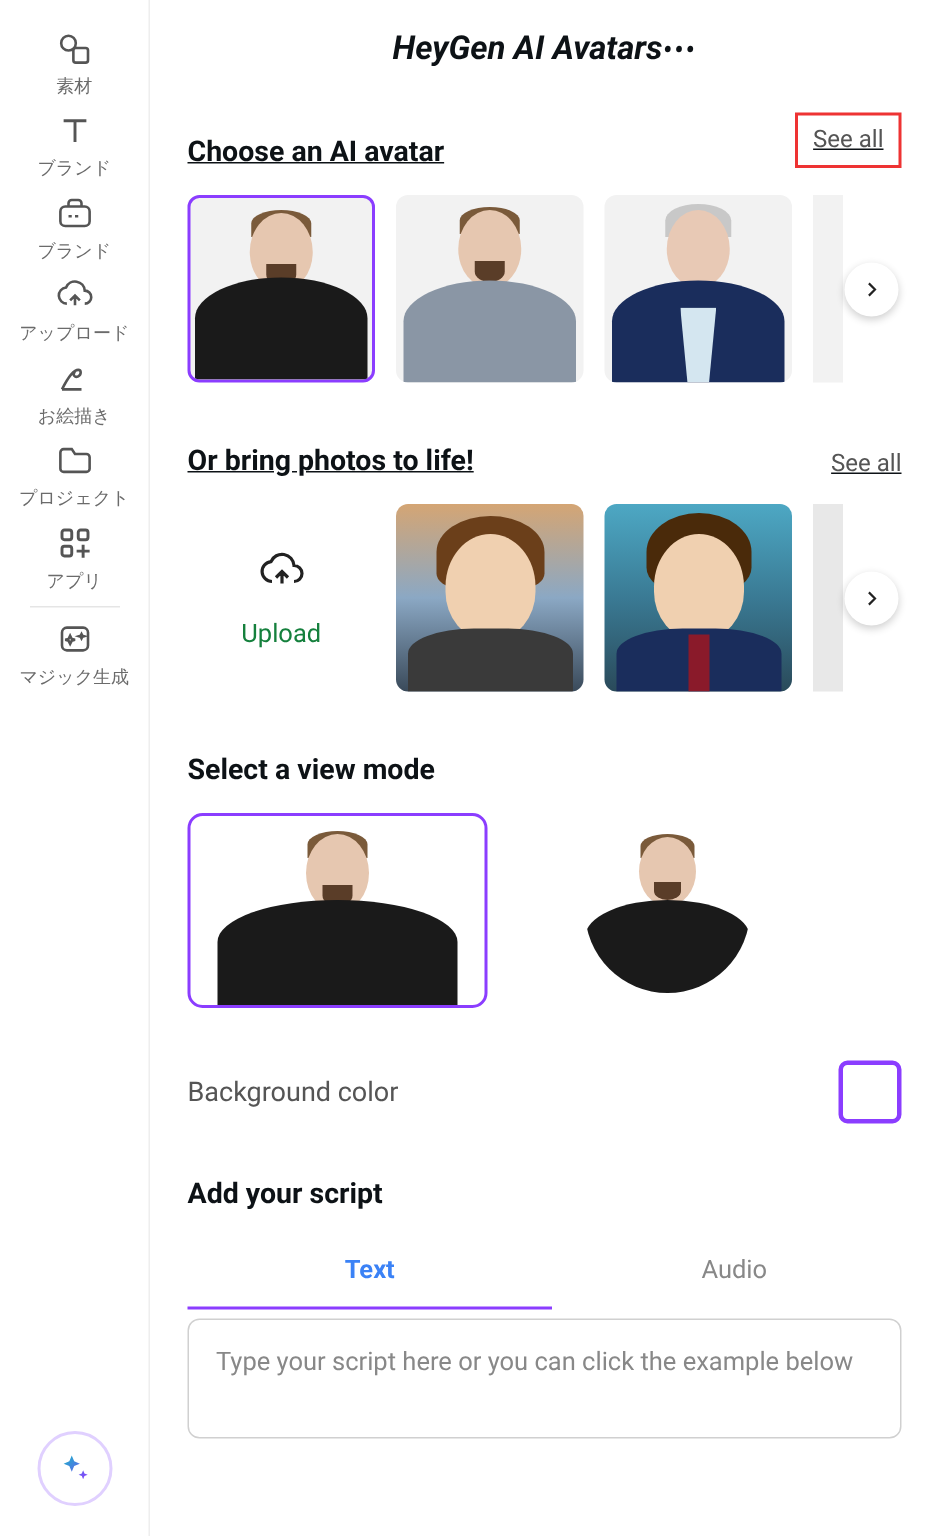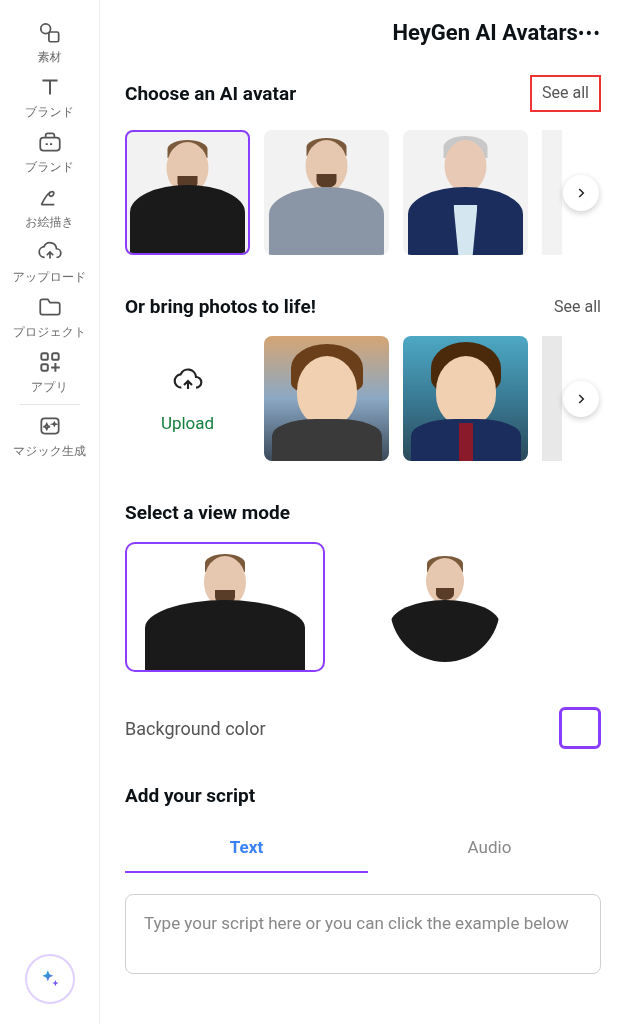--- a/index.html
+++ b/index.html
@@ -80,33 +80,35 @@
       margin-top: auto;
       margin-bottom: 20px;
     }
     .main {
       flex: 1;
       padding: 20px 10px 20px 25px;
       overflow-y: auto;
     }
     .header-row {
       display: flex;
-      justify-content: flex-end;
+      justify-content: center;
       align-items: center;
       padding-right: 10px;
       margin-bottom: 30px;
+      font-style: italic;
     }
     .app-title { font-size: 22px; font-weight: 700; }
     .more-dots { font-size: 20px; letter-spacing: 1px; cursor: pointer; }
     .section-head {
       display: flex;
       justify-content: space-between;
-      align-items: center;
+      align-items: flex-end;
       margin-bottom: 18px;
       padding-right: 10px;
+      text-decoration: underline;
     }
     .section-title { font-size: 19px; font-weight: 700; }
     .see-all {
       font-size: 16px;
       color: #555;
       cursor: pointer;
     }
     .see-all.boxed {
       border: 2px solid #e33;
       padding: 6px 10px 8px 10px;
@@ -287,21 +289,21 @@
     }
     .tab.active {
       color: #3b82f6;
       font-weight: 700;
       border-bottom-color: #8b3dff;
     }
     .script-box {
       border: 1px solid #d0d0d0;
       border-radius: 8px;
       padding: 18px;
-      margin-top: 21px;
+      margin-top: 6px;
       margin-right: 10px;
       font-size: 17px;
       color: #888;
       min-height: 80px;
     }
   </style>
 </head>
 <body>
 
 <div class="sidebar">
@@ -327,32 +329,32 @@
       <svg viewBox="0 0 24 24" fill="none" stroke="currentColor" stroke-width="1.6">
           <rect x="3" y="8" width="18" height="12" rx="3"></rect>
           <path d="M8 8V6a2 2 0 012-2h4a2 2 0 012 2v2M8 14h2M12 14h2"></path>
         </svg>
     </span>
     <span class="sidebar-label">ブランド</span>
   </div>
   <div class="sidebar-item">
     <span class="sidebar-icon">
       <svg viewBox="0 0 24 24" fill="none" stroke="currentColor" stroke-width="1.6">
+          <path d="M7 17a5 5 0 01-.5-9.97A6 6 0 0118 9a4 4 0 010 8M12 12v6M9 15l3-3 3 3"></path>
+        </svg>
+    </span>
+    <span class="sidebar-label">アップロード</span>
+  </div>
+  <div class="sidebar-item">
+    <span class="sidebar-icon">
+      <svg viewBox="0 0 24 24" fill="none" stroke="currentColor" stroke-width="1.6">
           <path d="M4 19c2-4 6-12 10-12 2 0 2 3 0 4-2 1-4-1-2-3M4 19h12"></path>
         </svg>
     </span>
     <span class="sidebar-label">お絵描き</span>
-  </div>
-  <div class="sidebar-item">
-    <span class="sidebar-icon">
-      <svg viewBox="0 0 24 24" fill="none" stroke="currentColor" stroke-width="1.6">
-          <path d="M7 17a5 5 0 01-.5-9.97A6 6 0 0118 9a4 4 0 010 8M12 12v6M9 15l3-3 3 3"></path>
-        </svg>
-    </span>
-    <span class="sidebar-label">アップロード</span>
   </div>
   <div class="sidebar-item">
     <span class="sidebar-icon">
       <svg viewBox="0 0 24 24" fill="none" stroke="currentColor" stroke-width="1.6">
           <path d="M3 7a2 2 0 012-2h5l2 3h7a2 2 0 012 2v7a2 2 0 01-2 2H5a2 2 0 01-2-2V7z"></path>
         </svg>
     </span>
     <span class="sidebar-label">プロジェクト</span>
   </div>
   <div class="sidebar-item">

